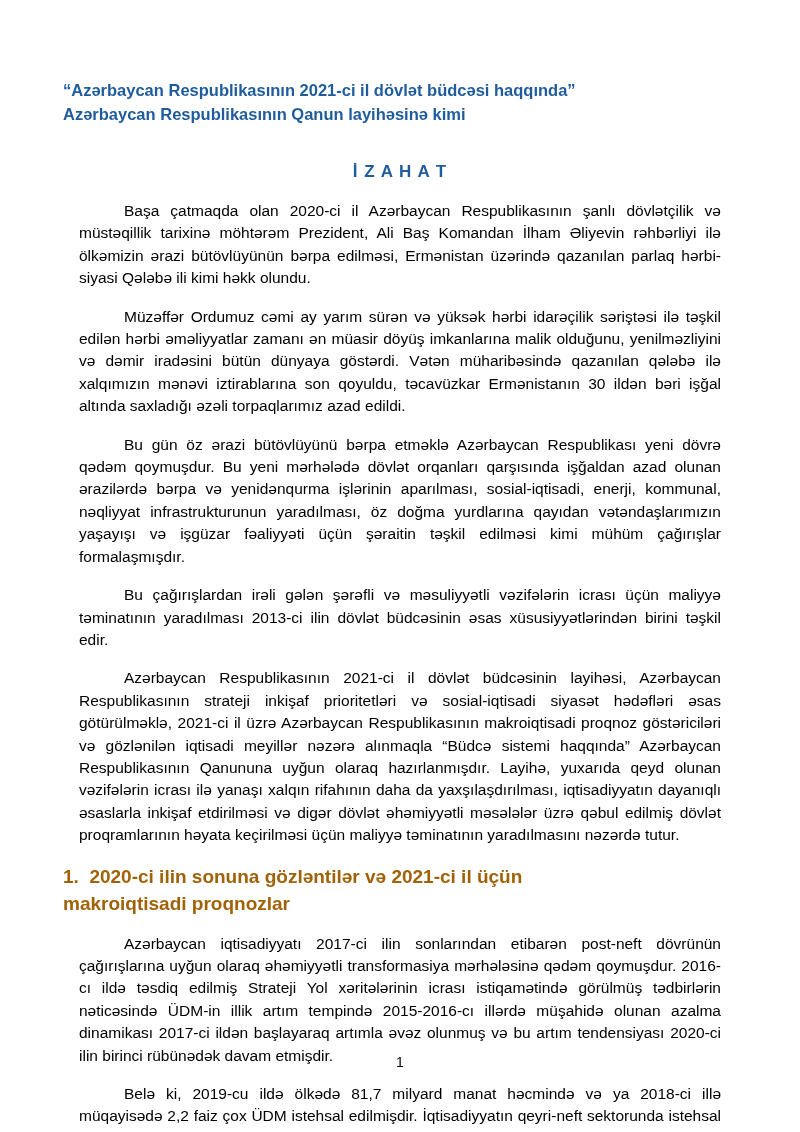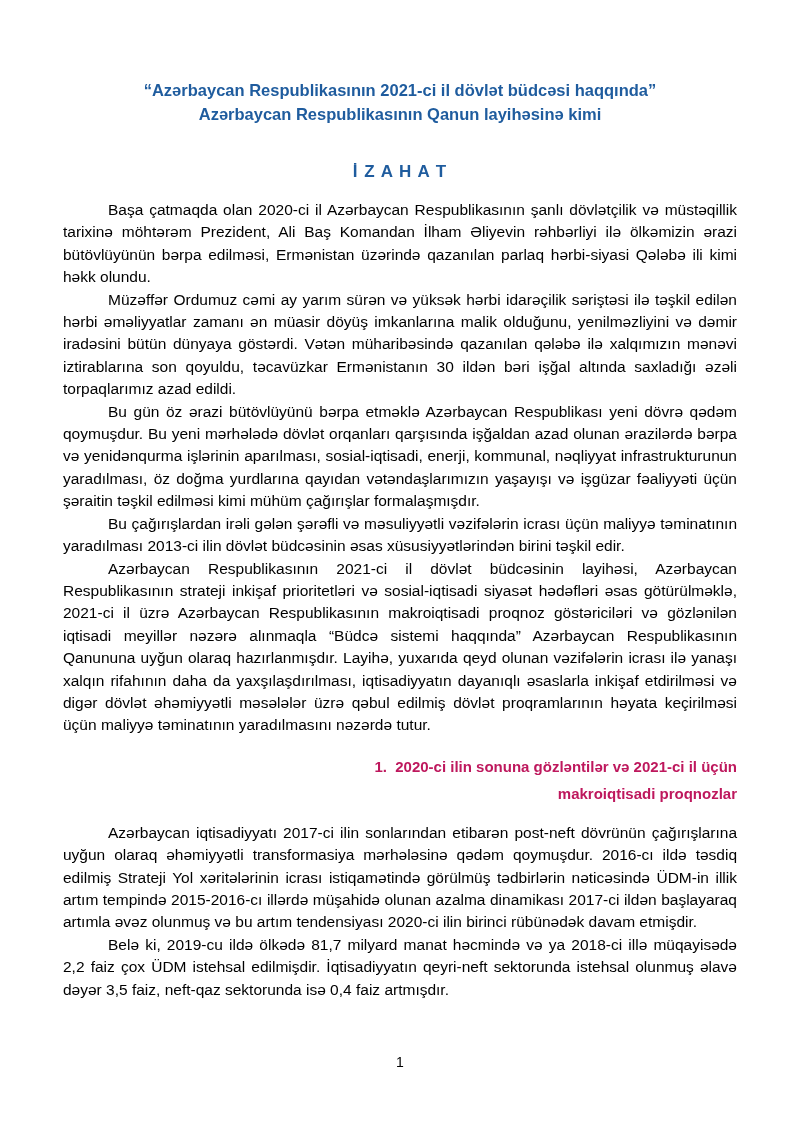--- a/index.html
+++ b/index.html
@@ -13,44 +13,43 @@
     padding: 78px 63px 0 63px;
     font-family: "Liberation Sans", "DejaVu Sans", sans-serif;
     font-size: 15.5px;
     line-height: 22.4px;
     color: #000000;
     overflow: hidden;
   }
   .doc-title {
     color: #1f5c9e;
     font-weight: bold;
-    text-align: center;
     font-size: 16.5px;
     line-height: 24px;
   }
   .doc-subtitle {
     color: #1f5c9e;
     font-weight: bold;
     text-align: center;
     font-size: 17px;
     line-height: 24px;
     margin-top: 34px;
     margin-bottom: 15px;
     letter-spacing: 1px;
   }
   p.body-para {
-    margin: 0;
+    margin: 16px;
     text-align: justify;
     text-indent: 45px;
   }
   .section-heading {
-    color: #be185d;
+    color: #a16207;
     font-weight: bold;
-    text-align: right;
-    font-size: 15px;
+    text-align: left;
+    font-size: 19px;
     line-height: 27px;
     margin-top: 16px;
     margin-bottom: 15px;
   }
   .page-number {
     position: absolute;
     left: 0;
     right: 0;
     bottom: 62px;
     text-align: center;

